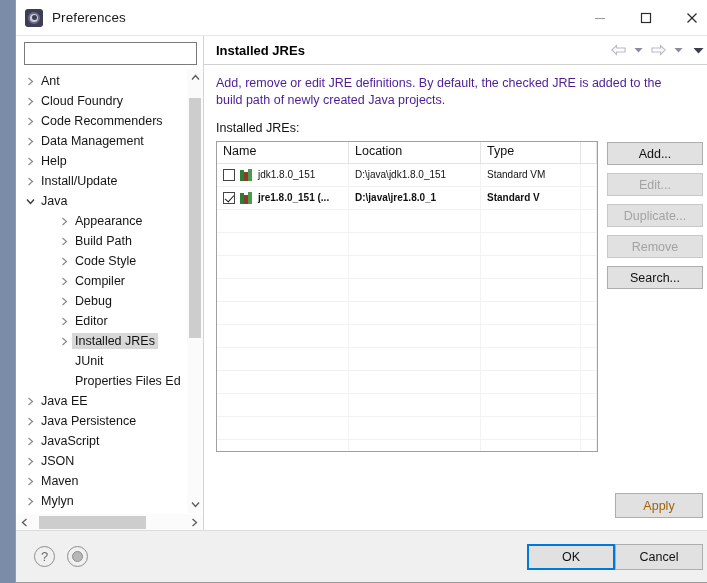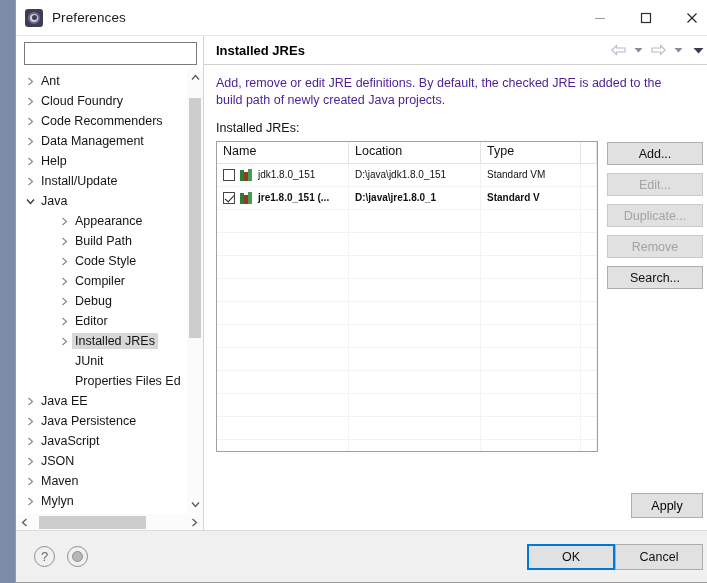--- a/index.html
+++ b/index.html
@@ -360,25 +360,25 @@
     border-color: #c8c8c8;
   }
 
   #apply-row {
     display: flex;
     justify-content: flex-end;
     padding: 14px 12px 12px 0;
     flex: 0 0 auto;
   }
   #apply-btn {
-    width: 72px; height: 25px;
+    width: 88px; height: 25px;
     background: #e1e1e1;
     border: 1px solid #adadad;
     font-size: 12.5px;
-    color: #000000;
+    color: #a16207;
     display: flex; align-items: center; justify-content: center;
   }
 
   
   #footer {
     flex: 0 0 auto;
     height: 52px;
     background: #f0f0f0;
     border-top: 1px solid #dcdcdc;
     display: flex;

